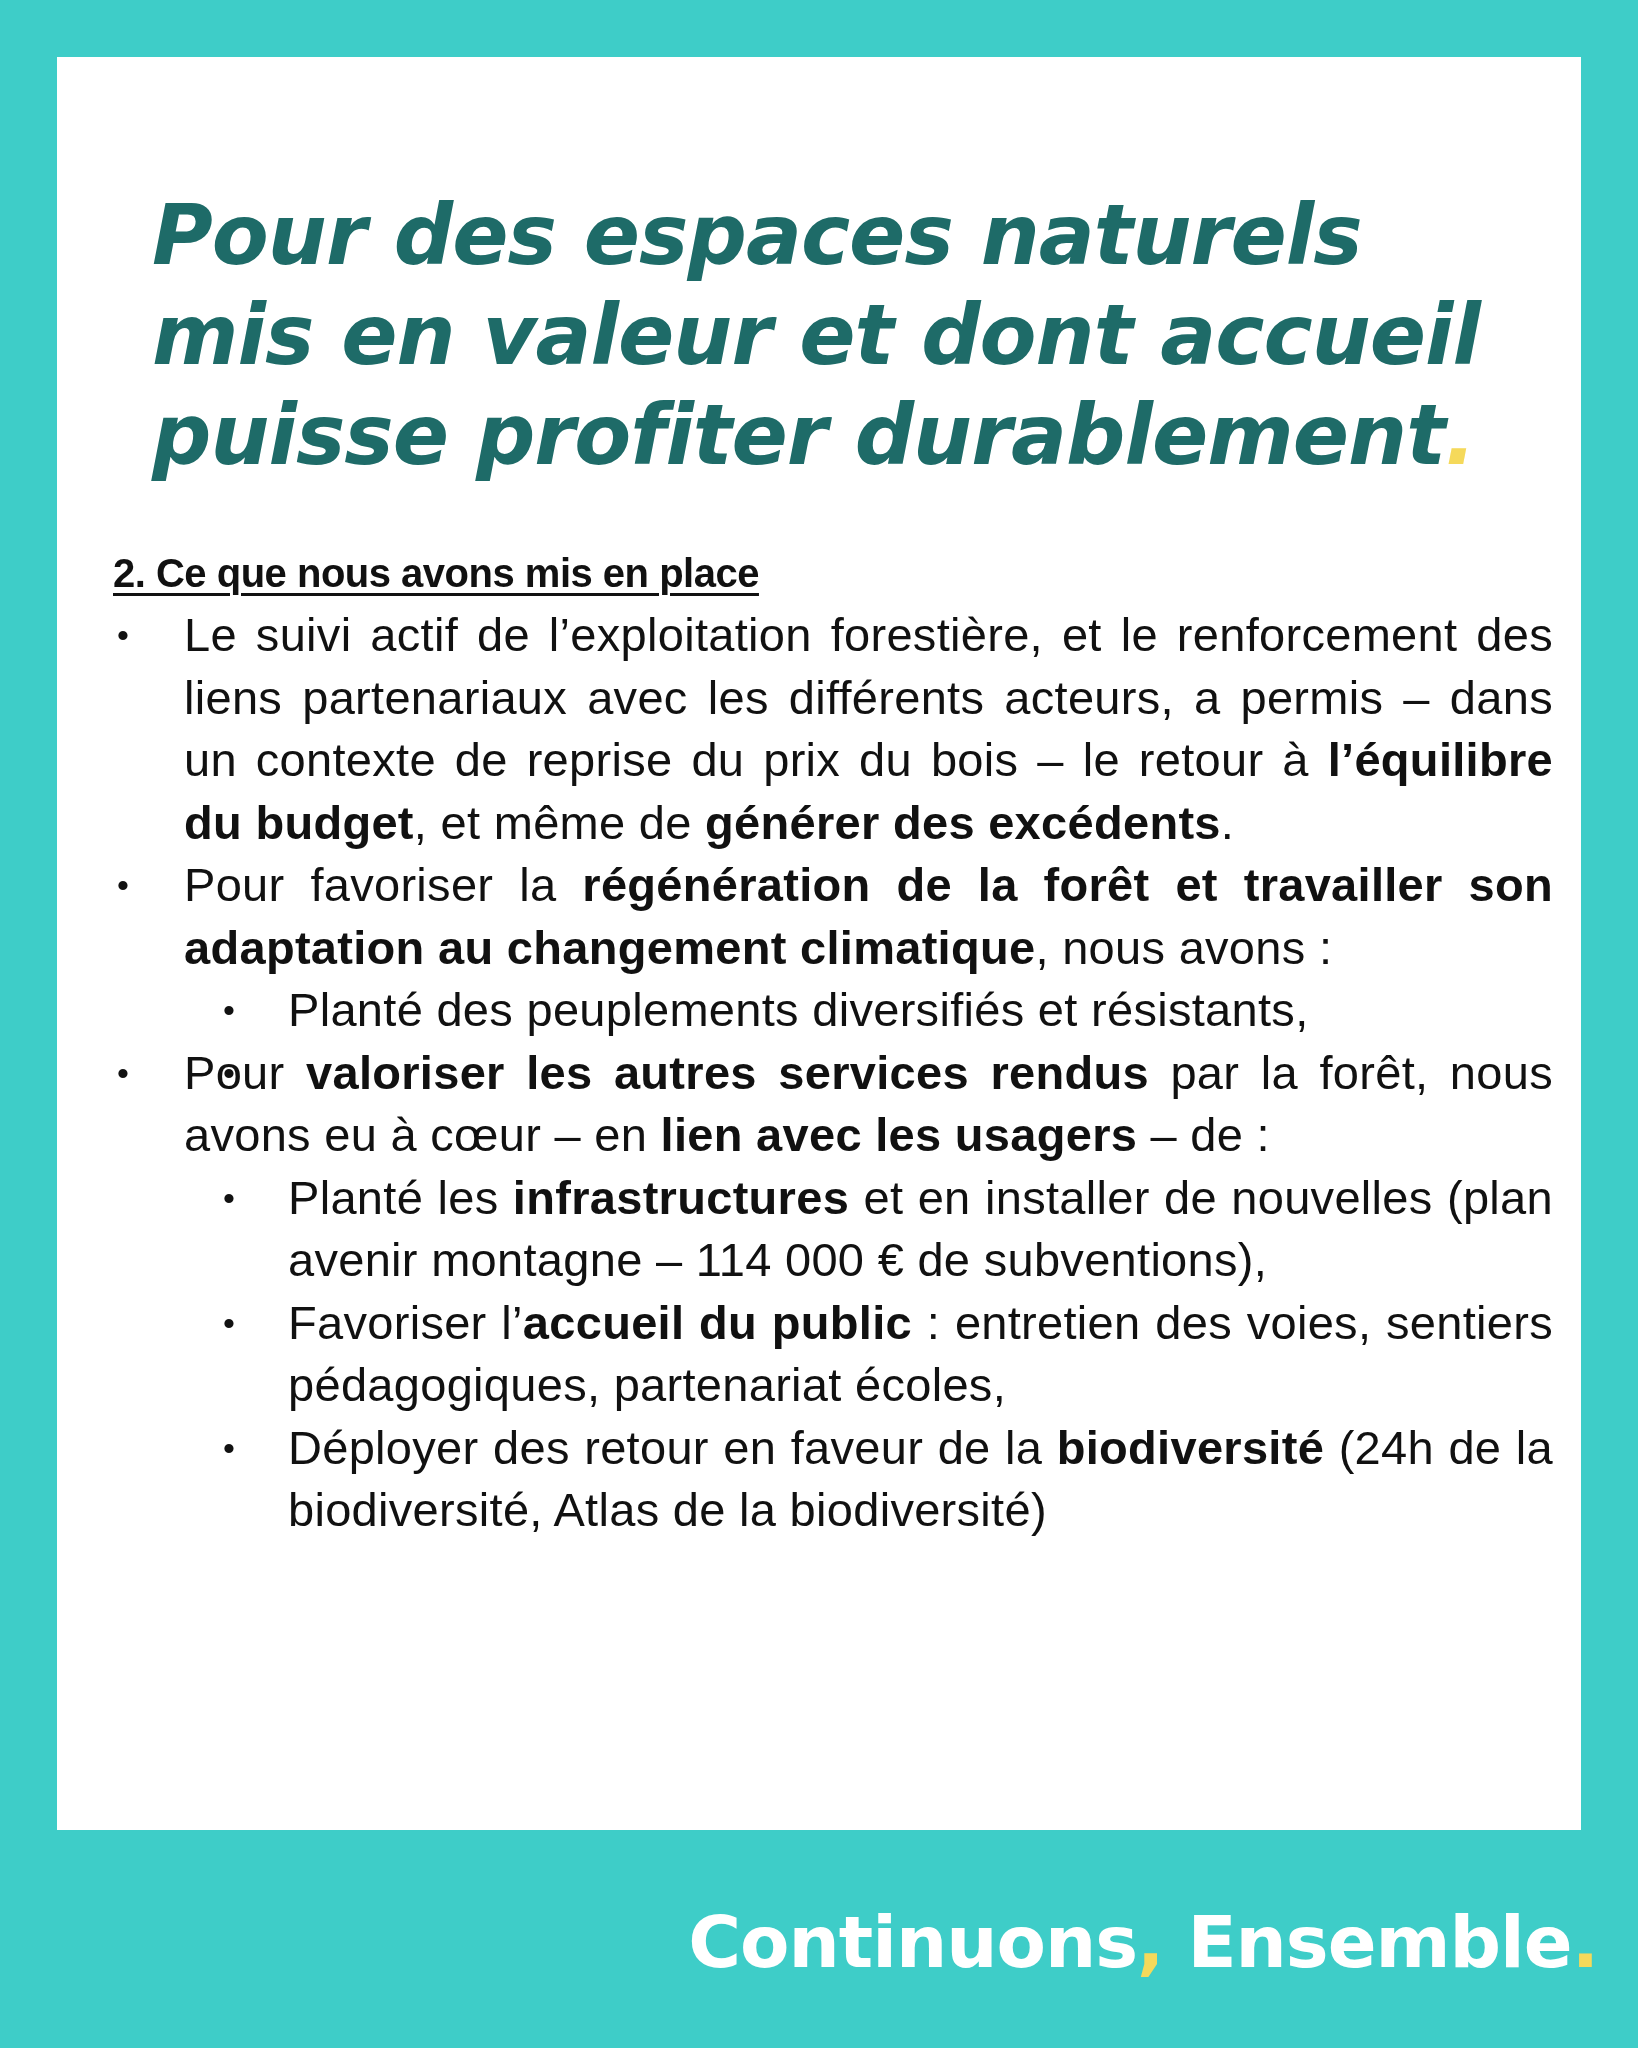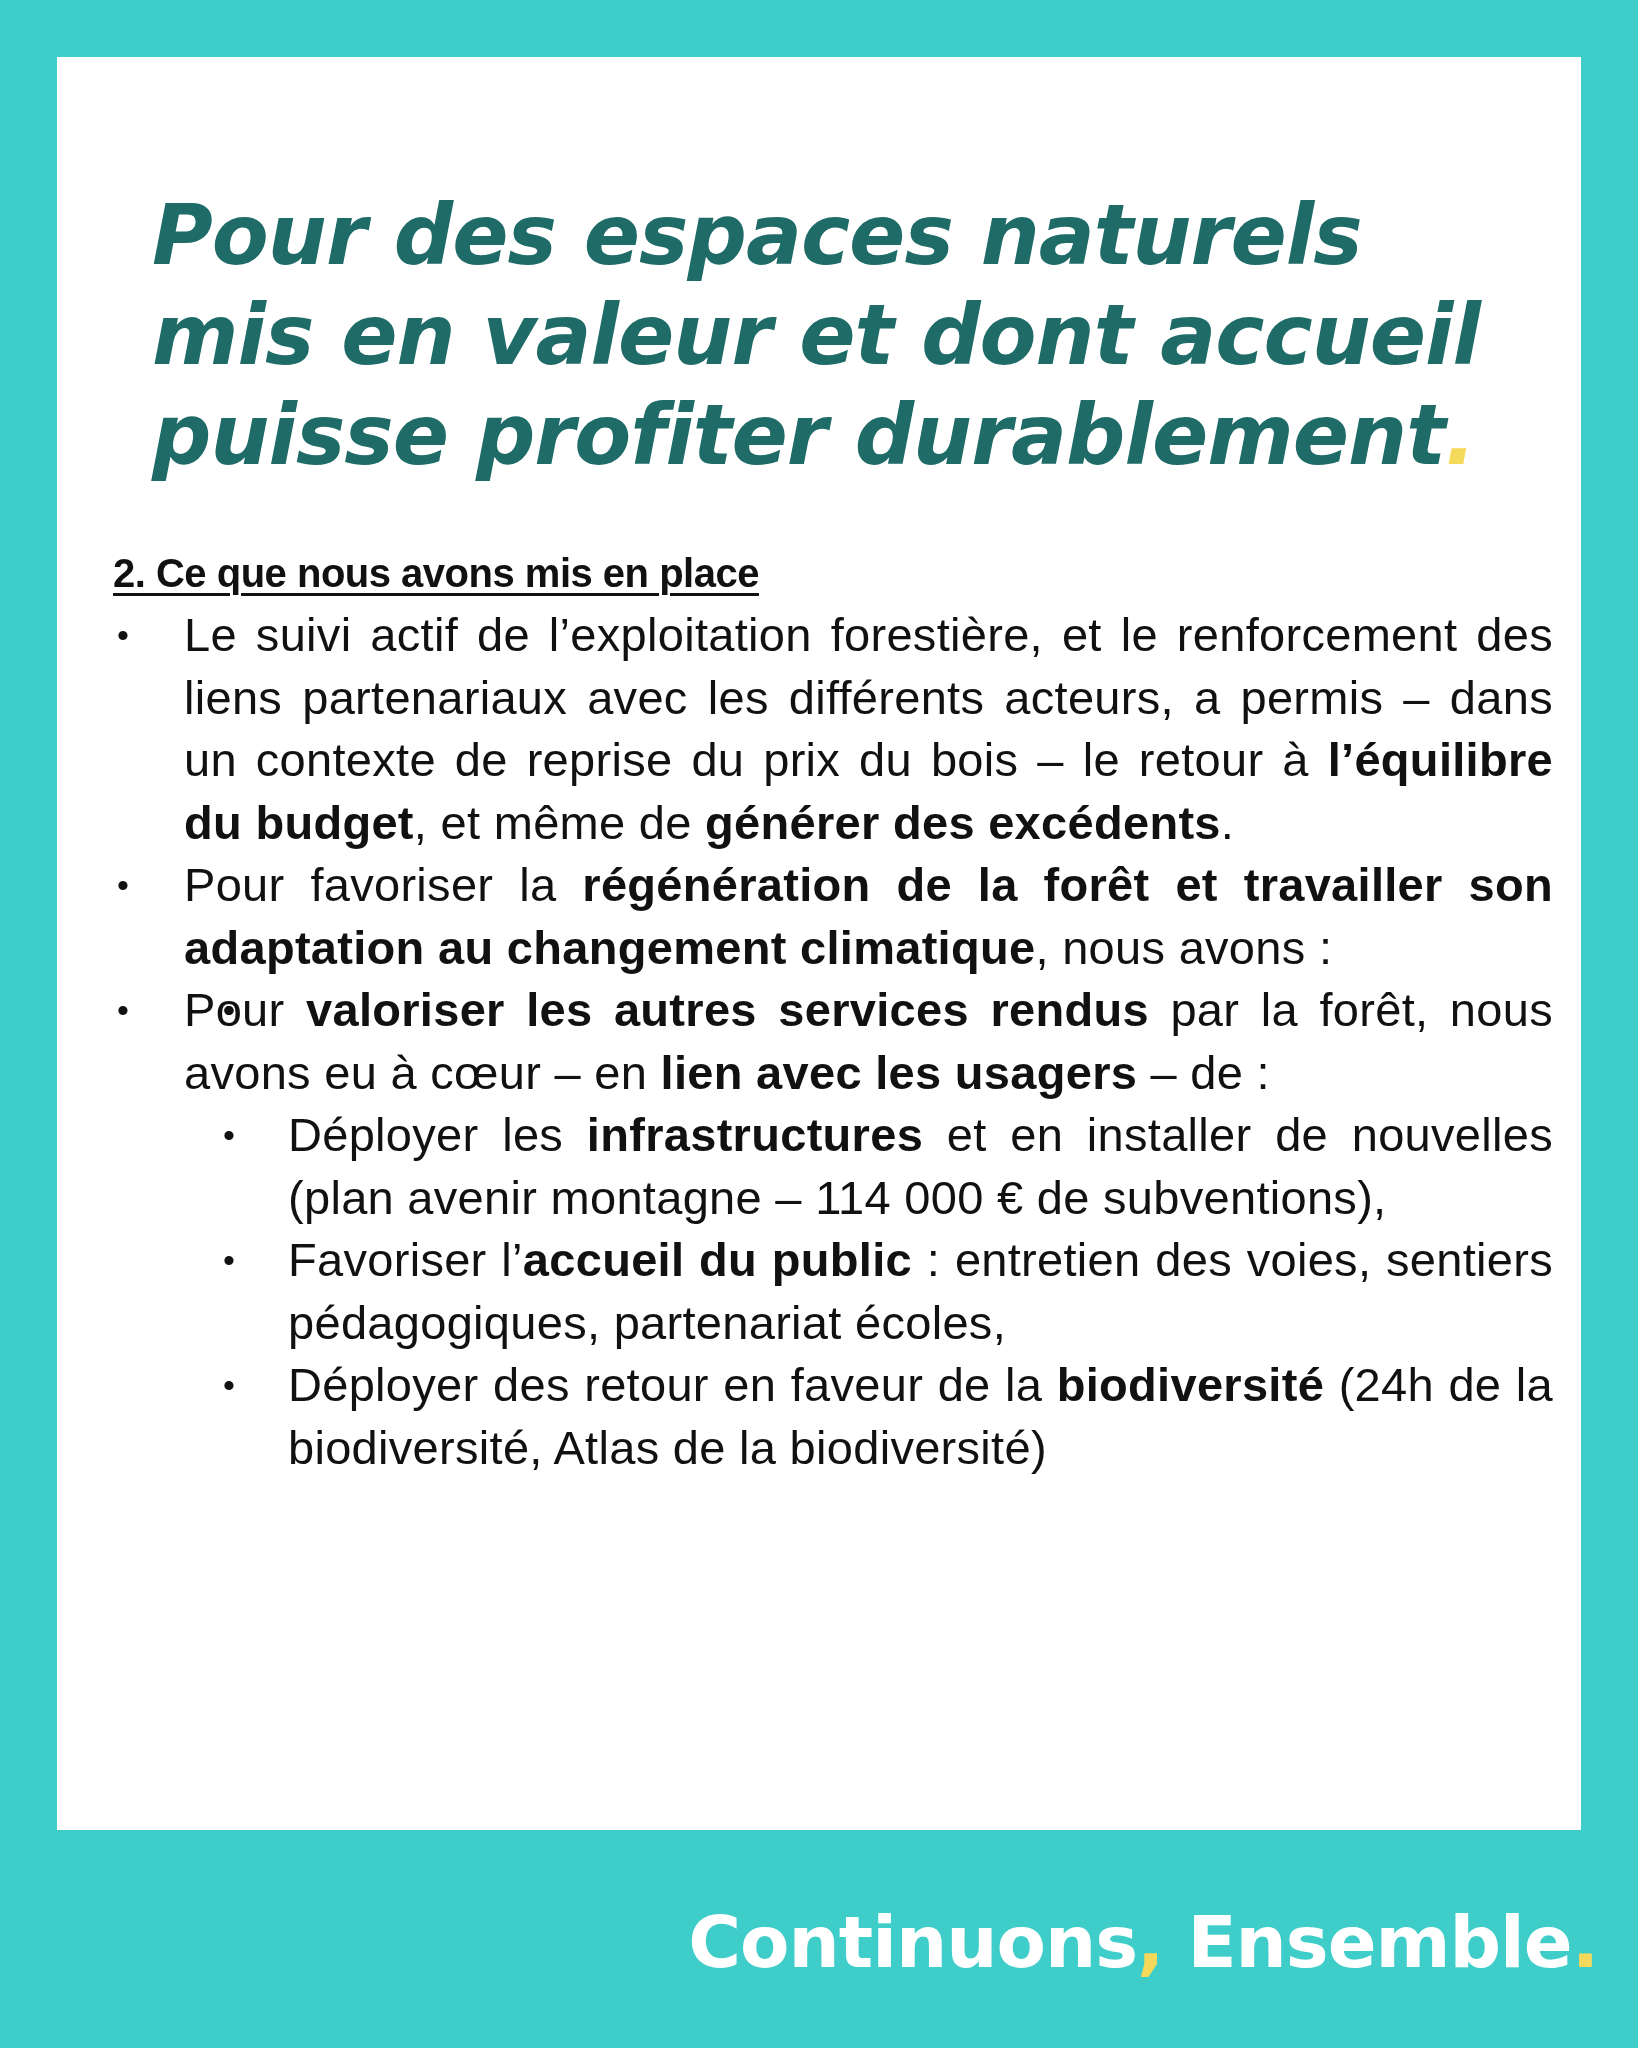--- a/index.html
+++ b/index.html
@@ -99,34 +99,35 @@
         <span class="bullet">•</span>
         <span>Le suivi actif de l’exploitation forestière, et le renforcement des liens partenariaux avec les différents acteurs, a permis – dans un contexte de reprise du prix du bois – le retour à </span><b>l’équilibre du budget</b><span>, et même de </span><b>générer des excédents</b><span>.</span>
       </li>
 
       <li>
         <span class="bullet">•</span>
         <span>Pour favoriser la </span><b>régénération de la forêt et travailler son adaptation au changement climatique</b><span>, nous avons :</span>
         <ul class="lvl2">
           <li>
             <span class="bullet">•</span>
+            <span>Planté des peuplements diversifiés et résistants,</span>
           </li>
           <li>
             <span class="bullet">•</span>
           </li>
         </ul>
       </li>
 
       <li>
         <span class="bullet">•</span>
         <span>Pour </span><b>valoriser les autres services rendus</b><span> par la forêt, nous avons eu à cœur – en </span><b>lien avec les usagers</b><span> – de :</span>
         <ul class="lvl2">
           <li>
             <span class="bullet">•</span>
-            <span>Déployer les </span><b>infrastructures</b><span> et en installer de nouvelles (plan avenir montagne – 114 000 € de subventions),</span>
+            <span>Planté les </span><b>infrastructures</b><span> et en installer de nouvelles (plan avenir montagne – 114 000 € de subventions),</span>
           </li>
           <li>
             <span class="bullet">•</span>
             <span>Favoriser l’</span><b>accueil du public</b><span> : entretien des voies, sentiers pédagogiques, partenariat écoles,</span>
           </li>
           <li>
             <span class="bullet">•</span>
             <span>Déployer des retour en faveur de la </span><b>biodiversité</b><span> (24h de la biodiversité, Atlas de la biodiversité)</span>
           </li>
         </ul>

